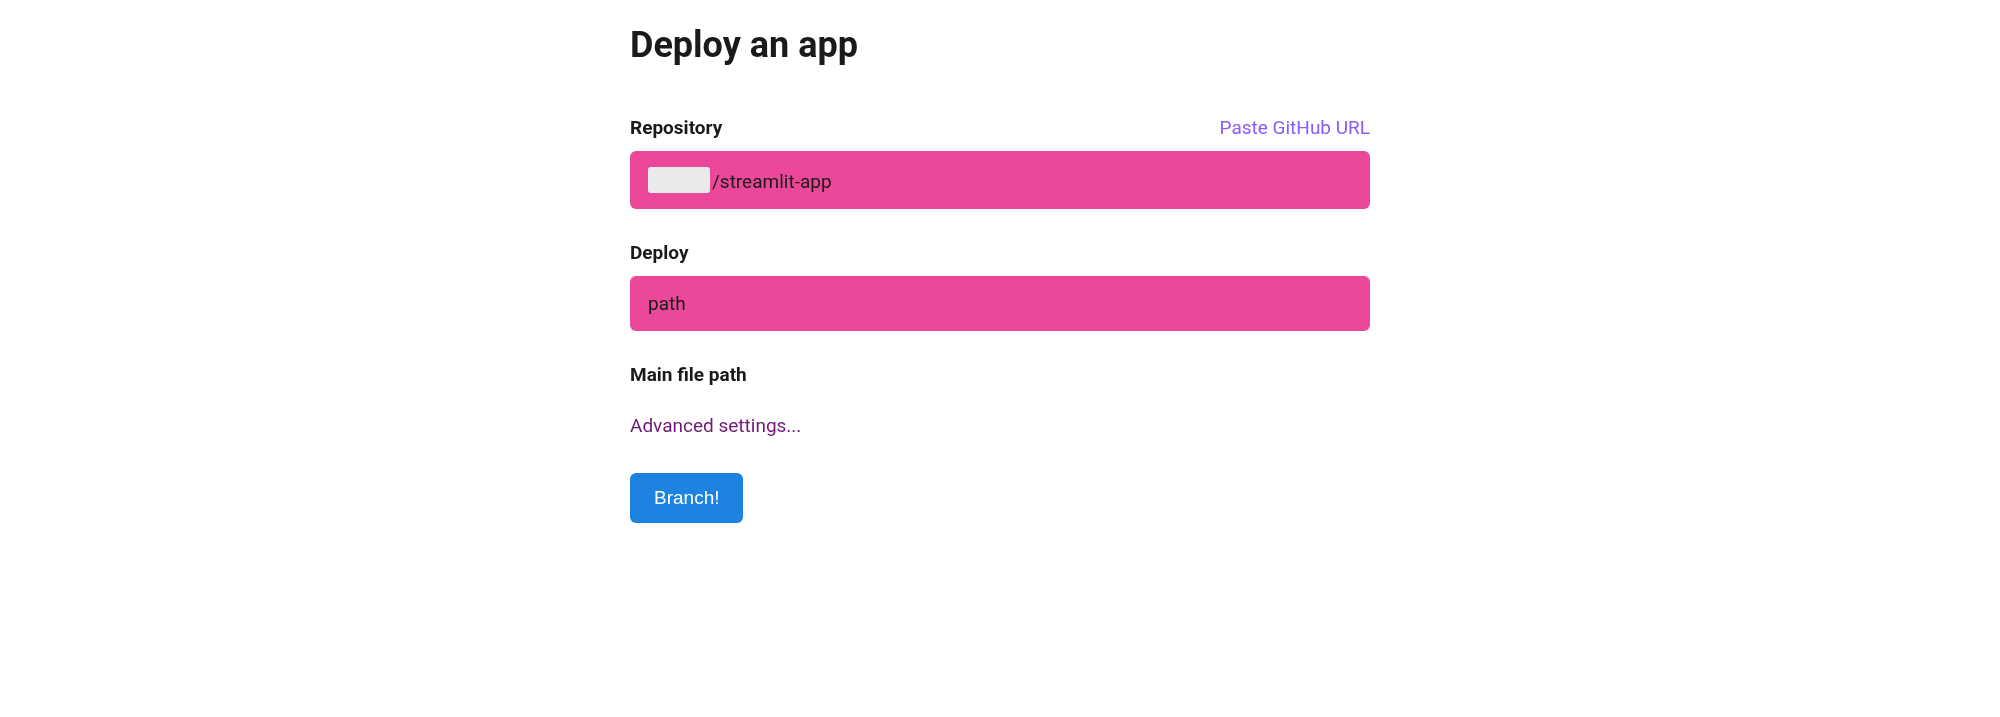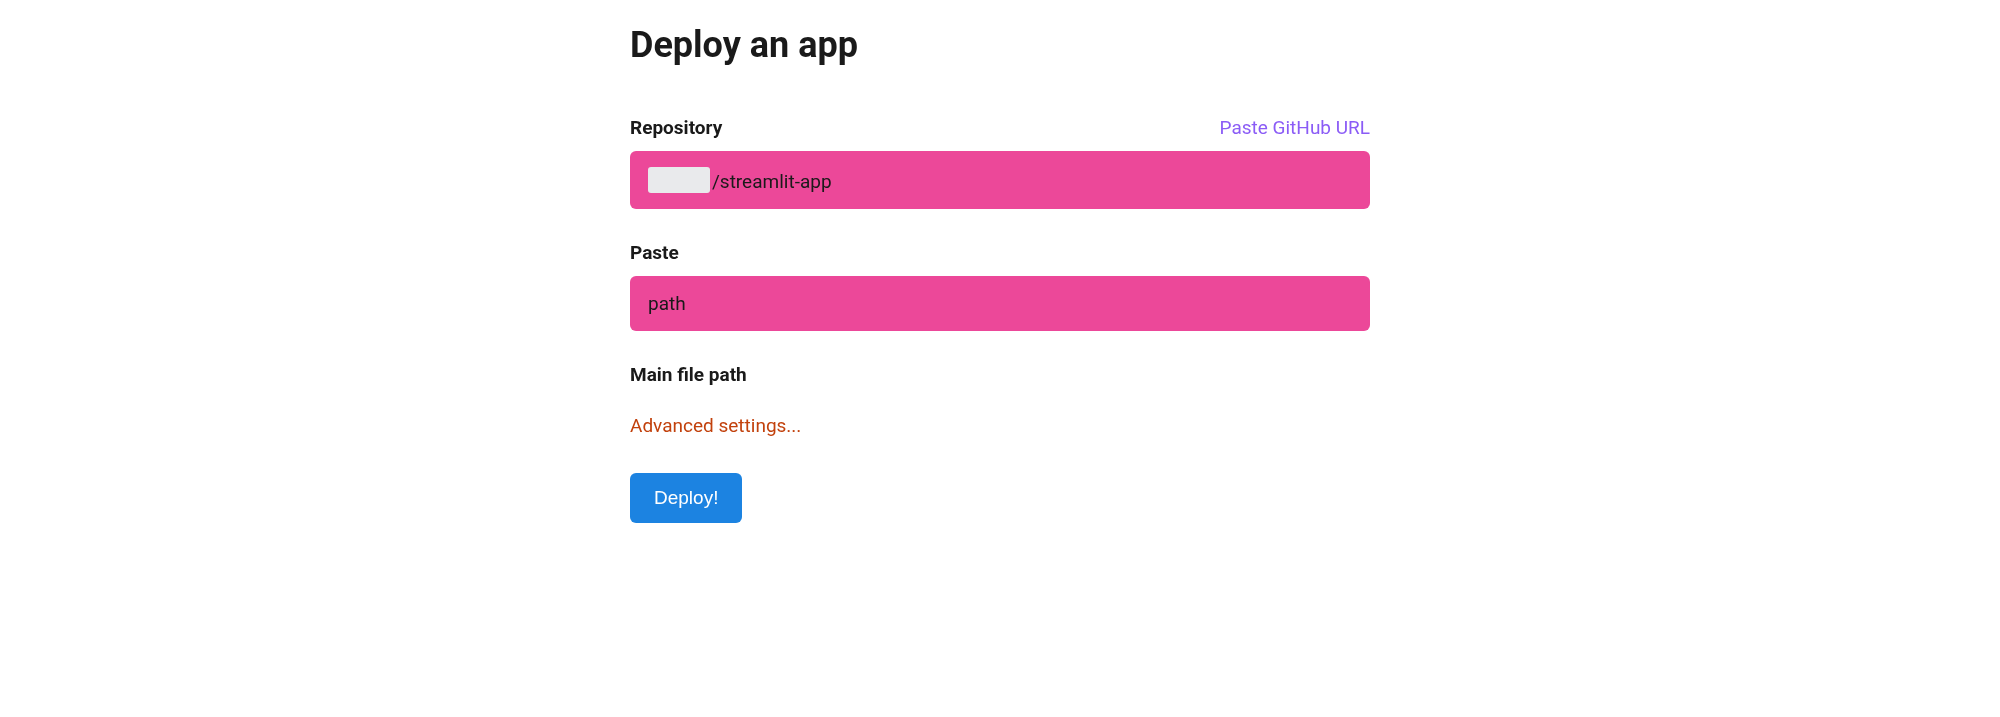--- a/index.html
+++ b/index.html
@@ -60,21 +60,21 @@
       background: #e9eaec;
       border-radius: 3px;
       margin-right: 2px;
       vertical-align: middle;
     }
     .input-text {
       display: inline-block;
       vertical-align: middle;
     }
     .advanced-link {
-      color: #c2410c;
+      color: #701a75;
       font-size: 19px;
       cursor: pointer;
       display: inline-block;
       margin-top: 16px;
       margin-bottom: 36px;
     }
     .deploy-button {
       background: #1c83e1;
       color: #ffffff;
       border: none;
@@ -94,28 +94,28 @@
   <div class="form-row-header">
     <label class="form-label">Repository</label>
     <a class="link">Paste GitHub URL</a>
   </div>
   <div class="input-field">
     <span class="redacted-box"></span>
     <span class="input-text">/streamlit-app</span>
   </div>
 
   <div class="form-row-header">
-    <label class="form-label">Paste</label>
+    <label class="form-label">Deploy</label>
   </div>
   <div class="input-field">
     <span class="input-text">path</span>
   </div>
 
   <div class="form-row-header">
     <label class="form-label">Main file path</label>
   </div>
 
   <a class="advanced-link">Advanced settings...</a>
 
   <div>
-    <button class="deploy-button">Deploy!</button>
+    <button class="deploy-button">Branch!</button>
   </div>
 </div>
 
 </body></html>

